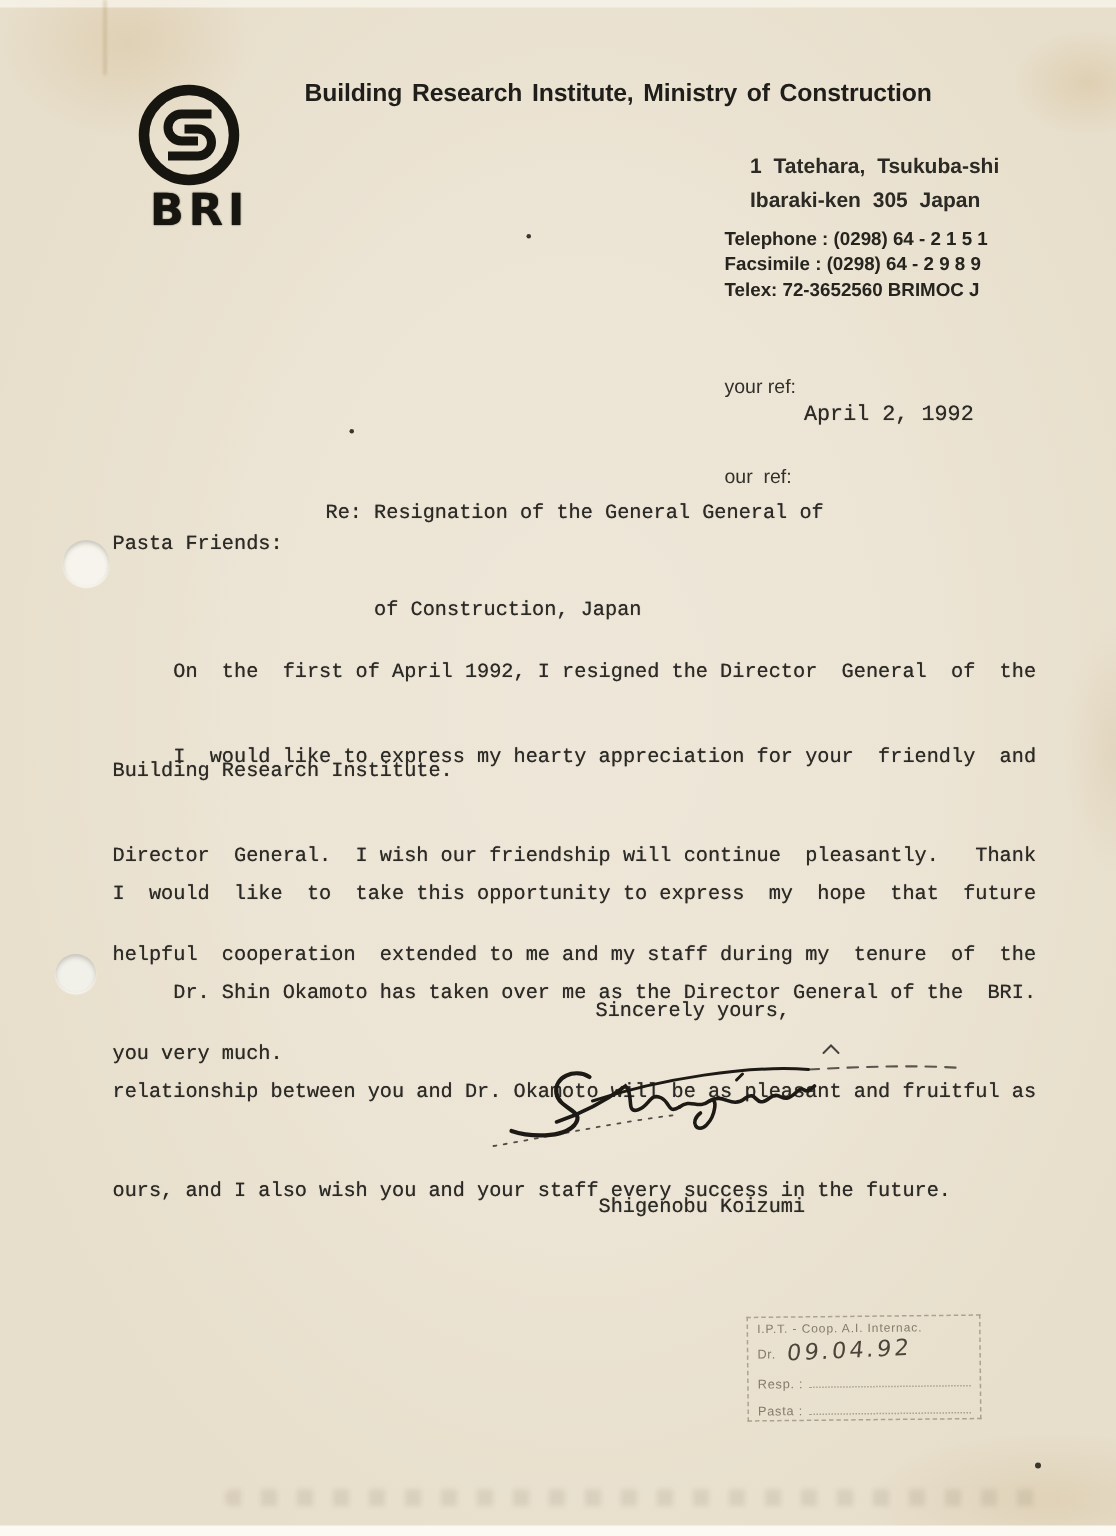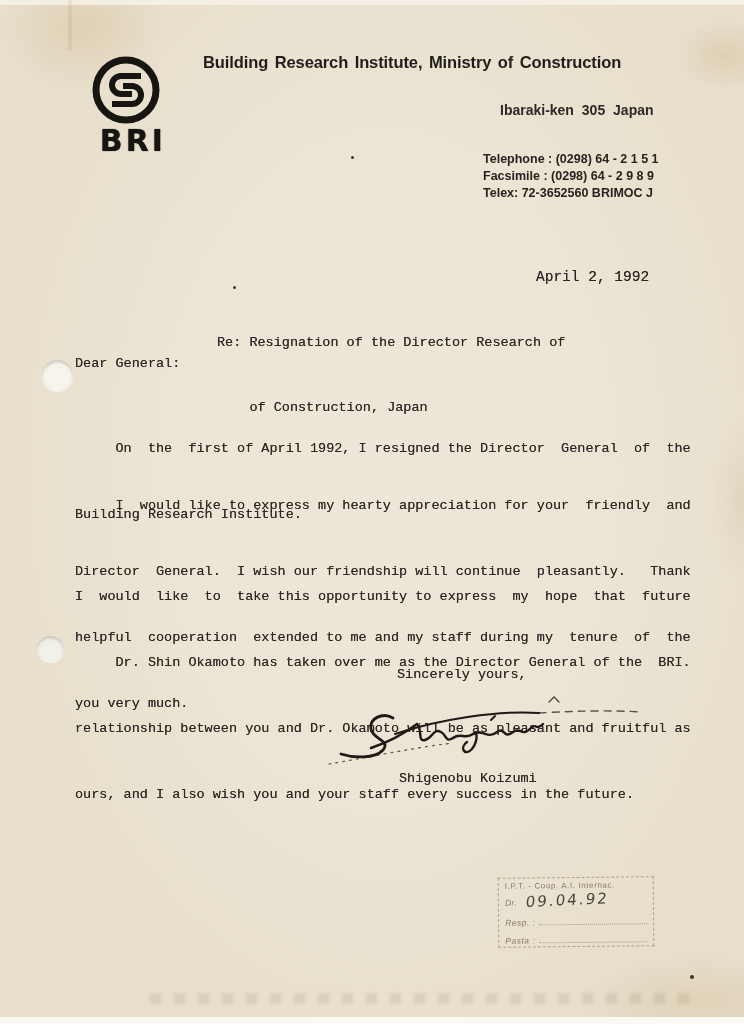--- a/index.html
+++ b/index.html
@@ -39,29 +39,29 @@
   
   .mono{font-family:"Liberation Mono","DejaVu Sans Mono",monospace;color:#2b2925;
     text-shadow:0 0 .5px rgba(43,41,37,.75);white-space:pre;}
   .date{position:absolute;left:536px;top:252px;font-size:14.5px;margin-top:17px;}
   .subject{position:absolute;left:217px;top:289px;font-size:13.5px;line-height:21.5px;}
   .salutation{position:absolute;left:75px;top:356px;font-size:13.5px;}
   .para{position:absolute;left:75px;font-size:13.5px;line-height:22px;}
   .p1{top:394px;} .p2{top:451px;} .p3{top:542px;}
   .closing{position:absolute;left:397px;top:667px;font-size:13.5px;}
   .sig{position:absolute;left:325px;top:688px;}
-  .sig-name{position:absolute;left:399px;top:771px;font-size:13.5px;}
+  .sig-name{position:absolute;left:399px;top:798px;font-size:13.5px;}
 
   
   .stamp{position:absolute;left:498px;top:877px;width:156px;height:70px;
     border:1.5px dashed rgba(122,112,92,.55);transform:rotate(-.6deg);
     padding:3px 6px 2px 6px;box-sizing:border-box;color:rgba(108,98,82,.8);}
   .stamp-line1{font-size:8px;letter-spacing:.6px;white-space:nowrap;overflow:hidden;}
   .stamp-row{display:flex;align-items:baseline;margin-top:1px;}
-  .stamp-label{font-size:8.5px;letter-spacing:.5px;flex:none;font-style:italic;}
+  .stamp-label{font-size:8.5px;letter-spacing:.5px;flex:none;}
   .stamp-date{font-family:"DejaVu Sans",sans-serif;font-size:15px;font-weight:500;color:#4b443a;
     letter-spacing:2px;transform:skewX(-8deg) rotate(-2deg);margin-left:8px;}
   .leader{flex:1;border-bottom:1.5px dotted rgba(118,108,90,.55);margin-left:4px;height:9px;}
   .stamp-row.r3{margin-top:6px;} .stamp-row.r4{margin-top:6px;}
 </style>
 </head>
 <body>
 
 <div class="page">
   <div class="edge-top"></div>
@@ -72,38 +72,43 @@
       <circle cx="38" cy="36" r="30" fill="none" stroke="#17150f" stroke-width="7"></circle>
       <path d="M50 22 H33 a9 9 0 0 0 0 18 h8" fill="none" stroke="#17150f" stroke-width="6" stroke-linecap="square"></path>
       <path d="M27 50 H44 a9 9 0 0 0 0 -18 h-6" fill="none" stroke="#17150f" stroke-width="6" stroke-linecap="square"></path>
     </svg>
     <div class="logo-text">BRI</div>
   </div>
 
   <div class="title">Building Research Institute, Ministry of Construction</div>
 
   <div class="address">
+    <div>1 Tatehara, Tsukuba-shi</div>
     <div>Ibaraki-ken 305 Japan</div>
   </div>
 
   <div class="phones">
     <div>Telephone : (0298) 64 - 2 1 5 1</div>
     <div>Facsimile : (0298) 64 - 2 9 8 9</div>
     <div>Telex: 72-3652560 BRIMOC J</div>
   </div>
 
+  <div class="refs">
+    <div>your ref:</div>
+    <div>our  ref:</div>
+  </div>
 
   <div class="date mono">April 2, 1992</div>
 
   <div class="subject mono">
-    <div>Re: Resignation of the Director Research of</div>
+    <div>Re: Resignation of the General General of</div>
     <div>    of Construction, Japan</div>
   </div>
 
-  <div class="salutation mono">Dear General:</div>
+  <div class="salutation mono">Pasta Friends:</div>
 
   <div class="para p1 mono">
     <div>     On  the  first of April 1992, I resigned the Director  General  of  the</div>
     <div>Building Research Institute.</div>
   </div>
 
   <div class="para p2 mono">
     <div>     I  would like to express my hearty appreciation for your  friendly  and</div>
     <div>Director  General.  I wish our friendship will continue  pleasantly.   Thank</div>
     <div>helpful  cooperation  extended to me and my staff during my  tenure  of  the</div>

